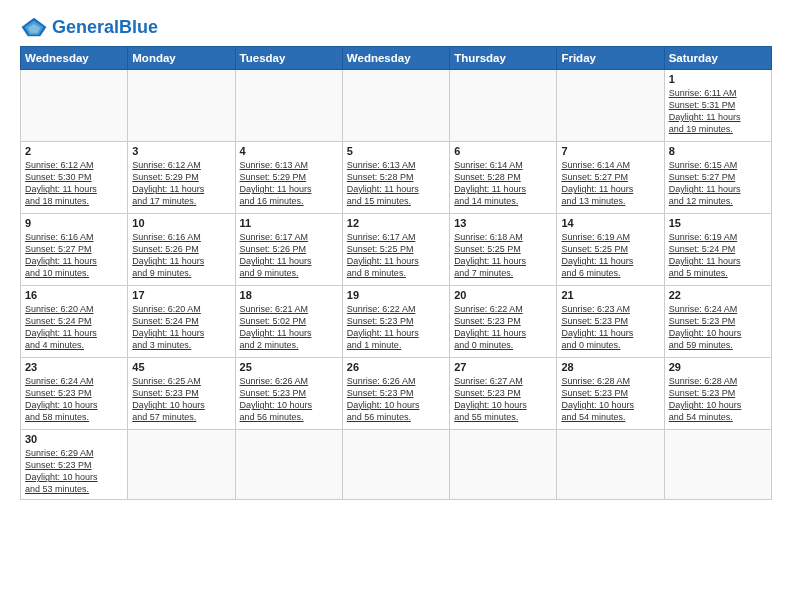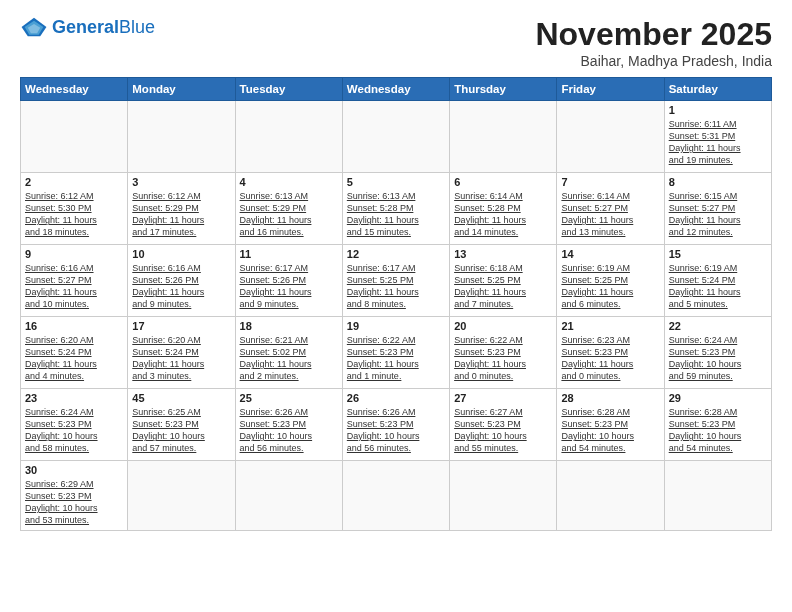--- a/index.html
+++ b/index.html
@@ -98,26 +98,22 @@
 
 <div class="page">
   <div class="header-area">
     <div class="logo">
       <svg class="logo-blue-shape" viewBox="0 0 36 28" xmlns="http://www.w3.org/2000/svg">
         <polygon points="18,2 34,14 26,26 10,26 2,14" fill="#1a6fbd"></polygon>
         <polygon points="18,6 30,14 24,24 12,24 6,14" fill="#4a9fd4"></polygon>
         <polygon points="18,10 26,15 22,22 14,22 10,15" fill="#fff" opacity="0.3"></polygon>
       </svg>
       <div>
-        <span class="logo-text"><span>General</span><span style="color:#1a6fbd;font-weight:normal;">Blue</span></span>
+        <span class="logo-text"><span>General</span><span style="color:#1a6fbd;font-weight:bold;">Blue</span></span>
       </div>
-    </div>
-    <div class="title-area">
-      <div class="month-year">November 2025</div>
-      <div class="location">Baihar, Madhya Pradesh, India</div>
     </div>
   </div>
 
   <table class="calendar">
     <thead>
       <tr>
         <th>Wednesday</th>
         <th>Monday</th>
         <th>Tuesday</th>
         <th>Wednesday</th>

